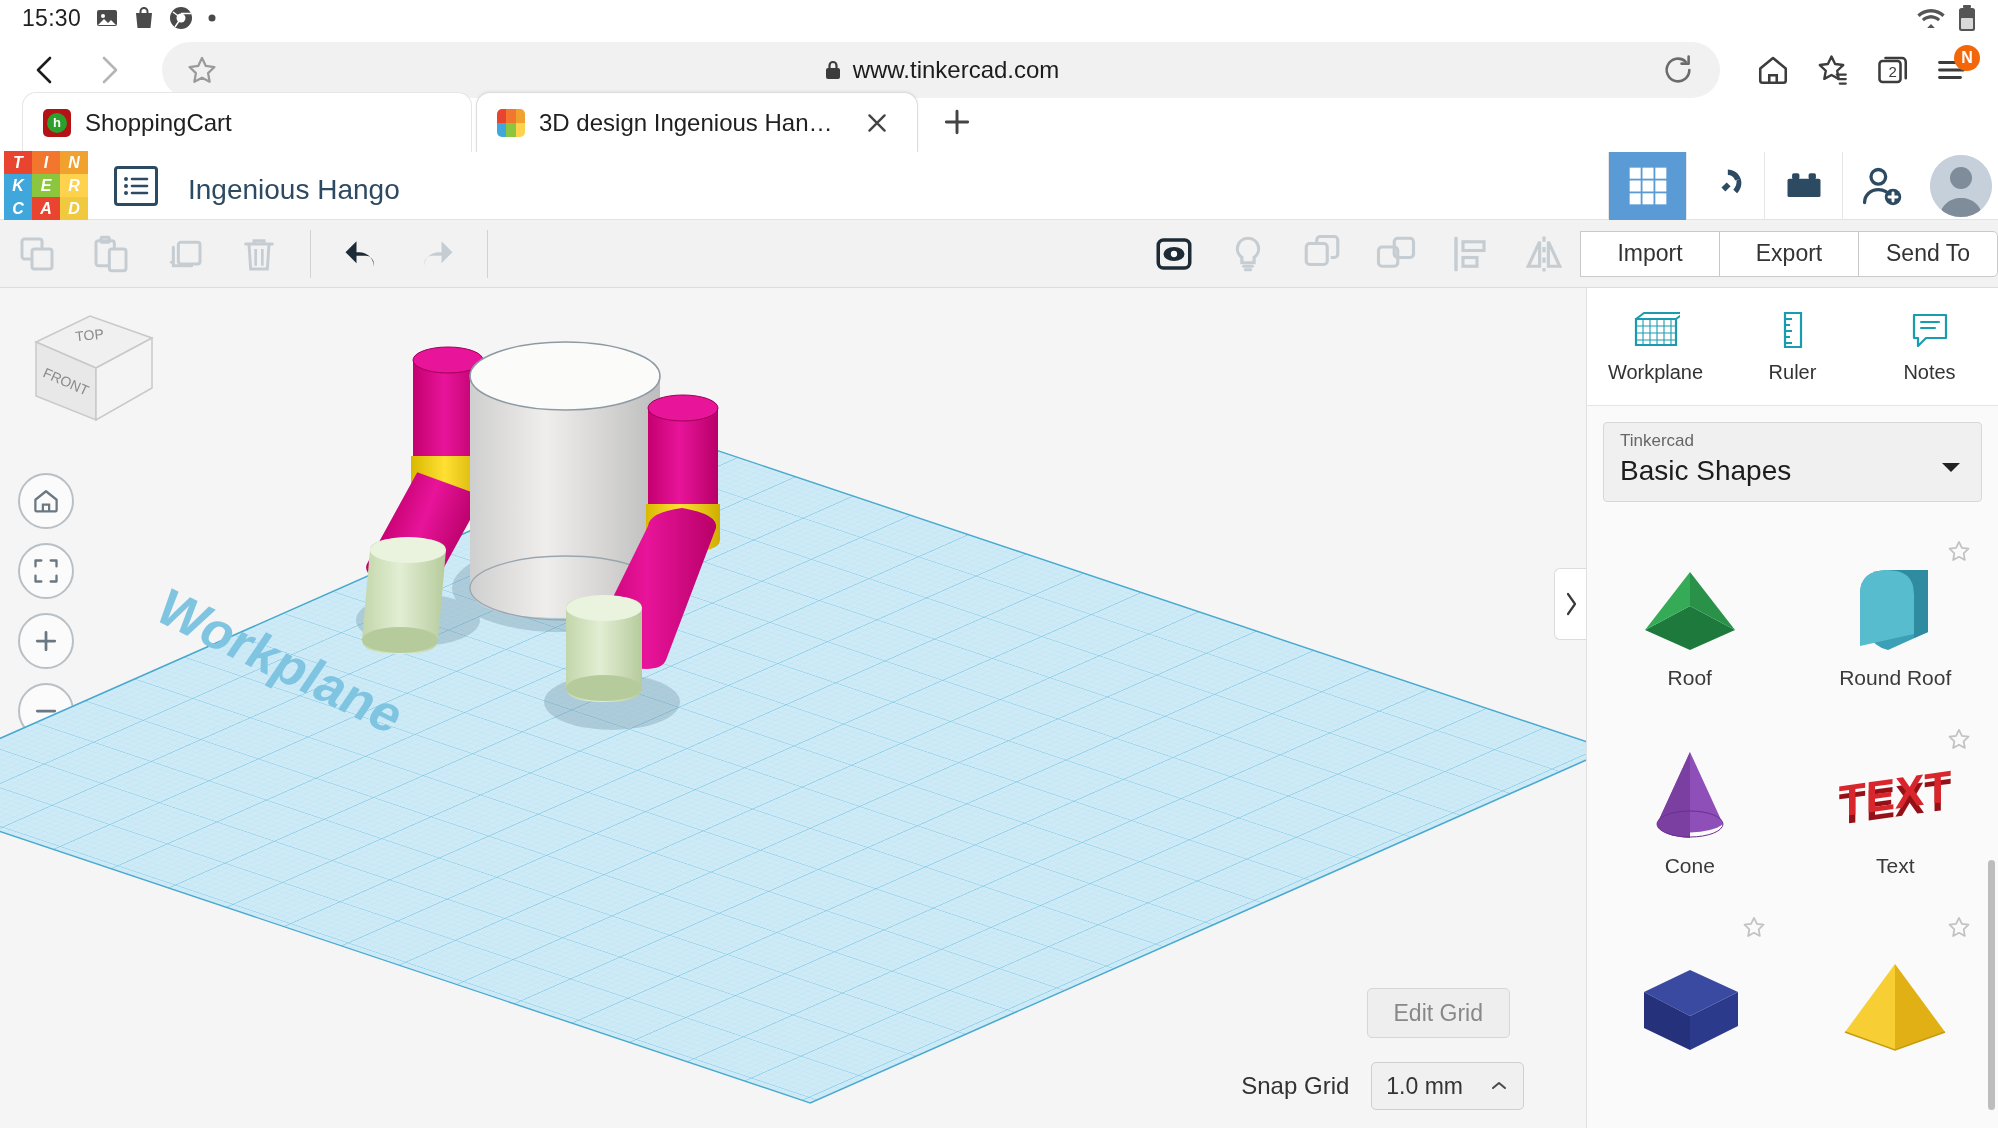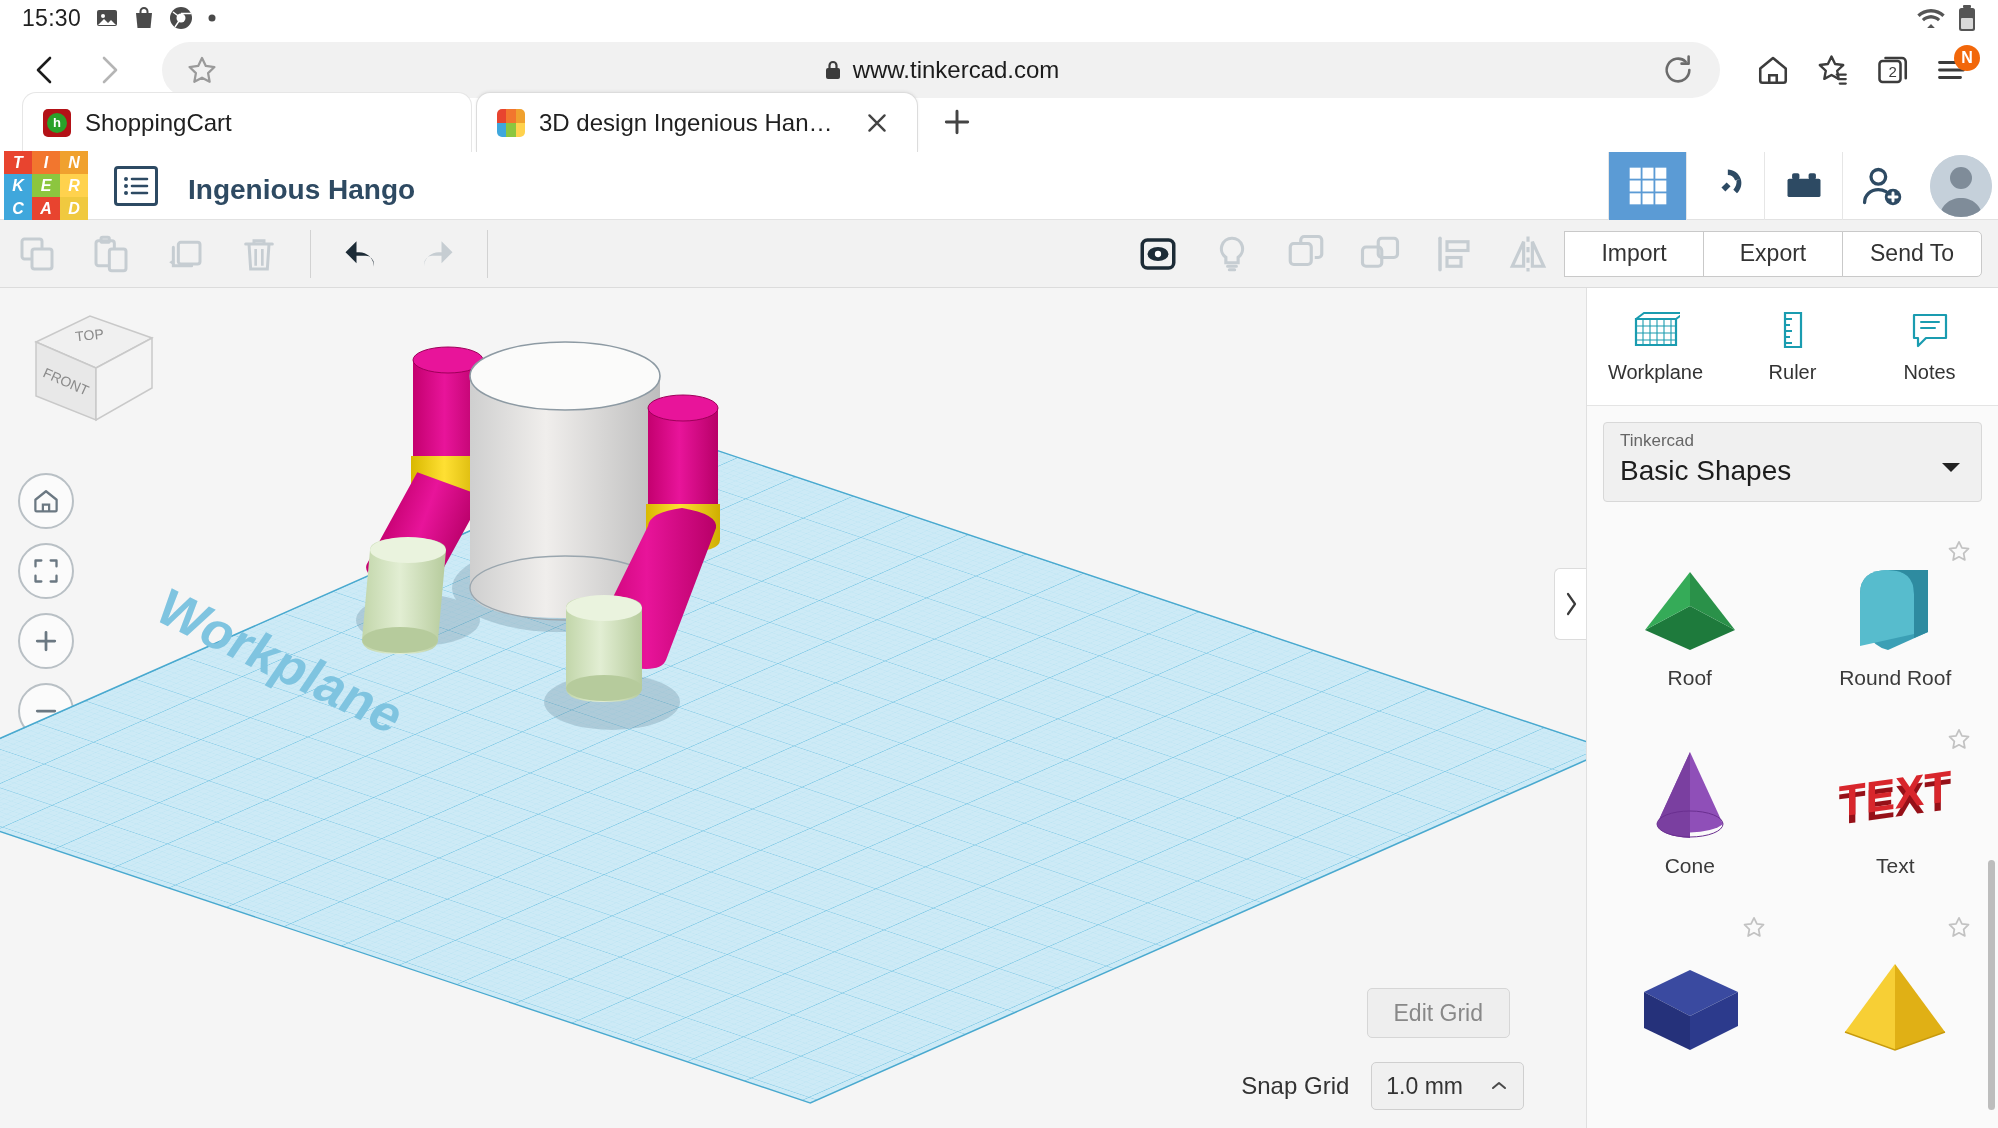--- a/index.html
+++ b/index.html
@@ -75,35 +75,35 @@
     position:absolute; top:152px; left:0; width:1998px; height:68px;
     background:#ffffff; display:flex; align-items:center; border-bottom:1px solid #e2e2e2;
   }
   .tklogo { display:grid; grid-template-columns:repeat(3,28px); grid-template-rows:repeat(3,23px); margin-left:4px; }
   .tklogo i {
     display:flex; align-items:center; justify-content:center;
     color:#fff; font-size:16px; font-weight:bold; font-family:"Liberation Sans", sans-serif;
   }
   .hdr-listicon { margin-left:26px; width:44px; height:40px; border:3px solid #2d4a63; border-radius:4px;
     display:flex; align-items:center; justify-content:center; }
-  .doctitle { margin-left:30px; font-size:28px; font-weight:bold; color:#2e4a62;margin-top:8px; }
+  .doctitle { margin-left:30px; font-size:28px; font-weight:normal; color:#2e4a62;margin-top:8px; }
   .hdr-right { margin-left:auto; display:flex; align-items:center; height:68px; }
   .hdr-btn { width:78px; height:68px; display:flex; align-items:center; justify-content:center; border-left:1px solid #e6e6e6; }
   .hdr-btn.active { background:#5b9bd5; }
   .hdr-avatar { width:62px; height:62px; border-radius:50%; margin:0 6px 0 10px; overflow:hidden; background:#c9d3dc; display:flex;align-items:flex-end;justify-content:center;}
 
   
   .edittoolbar {
     position:absolute; top:220px; left:0; width:1998px; height:68px;
     background:#f2f2f2; border-bottom:1px solid #dcdcdc; display:flex; align-items:center;
   }
   .et-group { display:flex; align-items:center; height:68px; }
   .et-btn { width:74px; height:68px; display:flex; align-items:center; justify-content:center; }
   .et-sep { width:1px; height:48px; background:#d2d2d2; margin:0 14px; }
-  .et-right { margin-left:auto; display:flex; align-items:center; height:68px; padding-right:16px; gap:0; }
+  .et-right { margin-left:auto; display:flex; align-items:center; height:68px; padding-right:0; gap:0; }
   .et-pill {
     height:46px; min-width:140px; padding:0 26px; background:#ffffff; border:1px solid #c9c9c9;
     display:flex; align-items:center; justify-content:center; font-size:23px; color:#333; margin-left:-1px;
   }
   .et-pill:first-of-type { border-radius:5px 0 0 5px; }
   .et-pill:last-of-type { border-radius:0 5px 5px 0; }
 
   
   .viewport {
     position:absolute; top:288px; left:0; width:1586px; height:840px;

